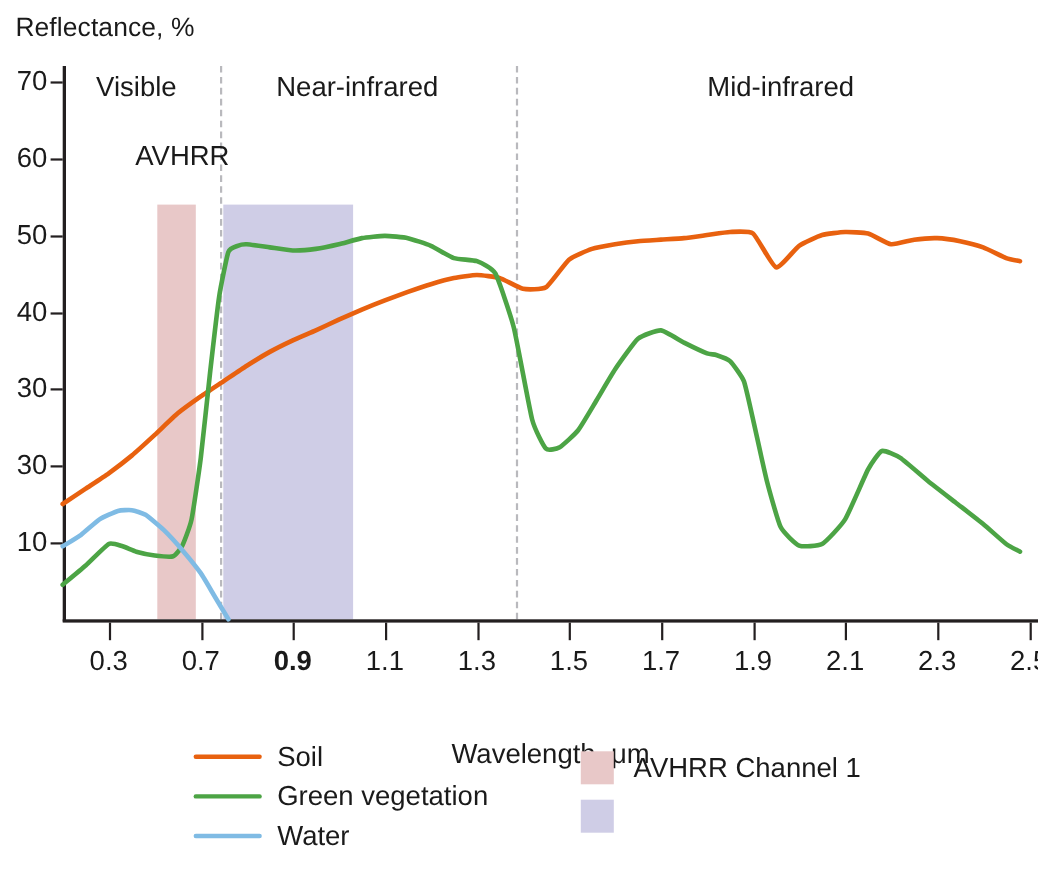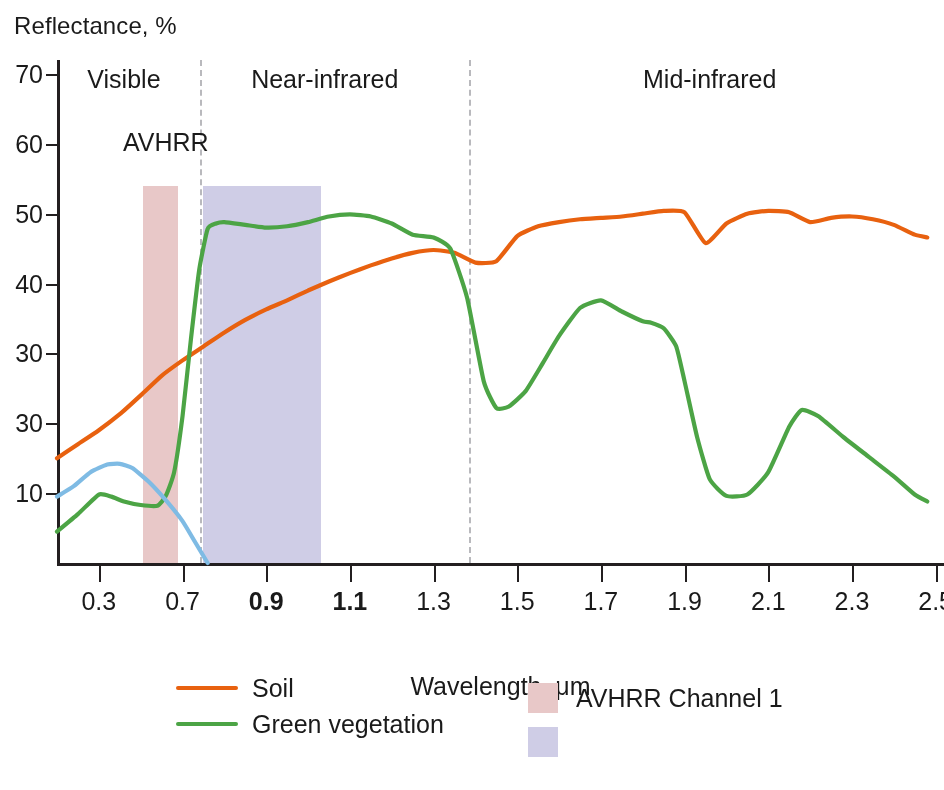--- a/index.html
+++ b/index.html
@@ -220,21 +220,21 @@
         </div>
       </div>
     <div id="xticks-layer">
         <div class="xtick-mark" style="left: 41.8396px;"></div>
         <div class="xtick-label" style="left: 41.8396px;">0.3</div>
         <div class="xtick-mark" style="left: 125.519px;"></div>
         <div class="xtick-label" style="left: 125.519px;">0.7</div>
         <div class="xtick-mark" style="left: 209.198px;"></div>
         <div class="xtick-label" style="left: 209.198px; font-weight: bold;">0.9</div>
         <div class="xtick-mark" style="left: 292.877px;"></div>
-        <div class="xtick-label" style="left: 292.877px; font-weight: bold;">1.1</div>
+        <div class="xtick-label" style="left: 292.877px;">1.1</div>
         <div class="xtick-mark" style="left: 376.557px;"></div>
         <div class="xtick-label" style="left: 376.557px;">1.3</div>
         <div class="xtick-mark" style="left: 460.236px;"></div>
         <div class="xtick-label" style="left: 460.236px;">1.5</div>
         <div class="xtick-mark" style="left: 543.915px;"></div>
         <div class="xtick-label" style="left: 543.915px;">1.7</div>
         <div class="xtick-mark" style="left: 627.594px;"></div>
         <div class="xtick-label" style="left: 627.594px;">1.9</div>
         <div class="xtick-mark" style="left: 711.274px;"></div>
         <div class="xtick-label" style="left: 711.274px;">2.1</div>
@@ -263,20 +263,24 @@
   <div id="legend">
     <div class="legend-col" id="legend-lines">
         <div class="legend-row">
           <div class="legend-swatch-line" style="background: rgb(232, 97, 15);"></div>
           <div class="legend-label">Soil</div>
         </div>
         <div class="legend-row">
           <div class="legend-swatch-line" style="background: rgb(76, 164, 69);"></div>
           <div class="legend-label">Green vegetation</div>
         </div>
+        <div class="legend-row">
+          <div class="legend-swatch-line" style="background: rgb(127, 187, 228);"></div>
+          <div class="legend-label">Water</div>
+        </div>
       </div>
     <div class="legend-col" id="legend-bands">
         <div class="legend-row">
           <div class="legend-swatch-box" style="background: rgb(232, 200, 200);"></div>
           <div class="legend-label">AVHRR Channel 1</div>
         </div>
         <div class="legend-row">
           <div class="legend-swatch-box" style="background: rgb(207, 205, 230);"></div>
         </div>
       </div>

